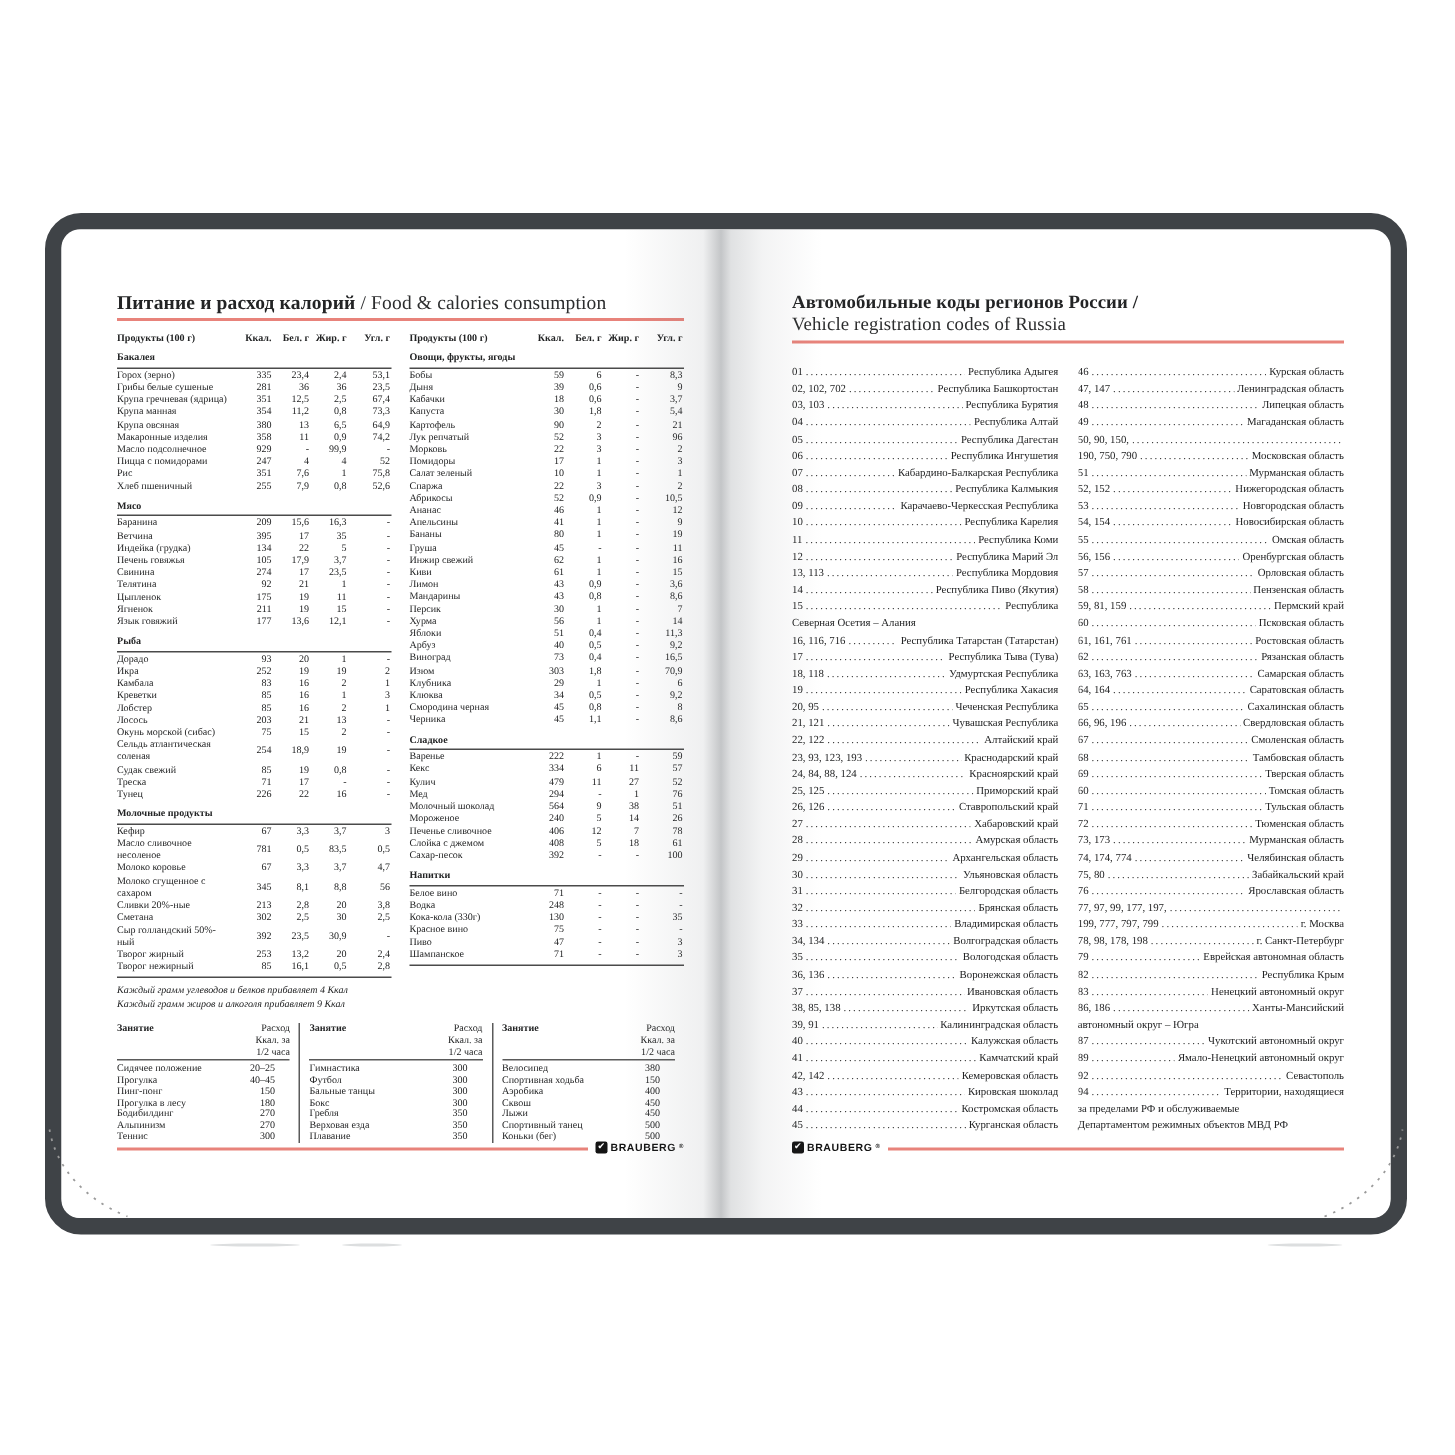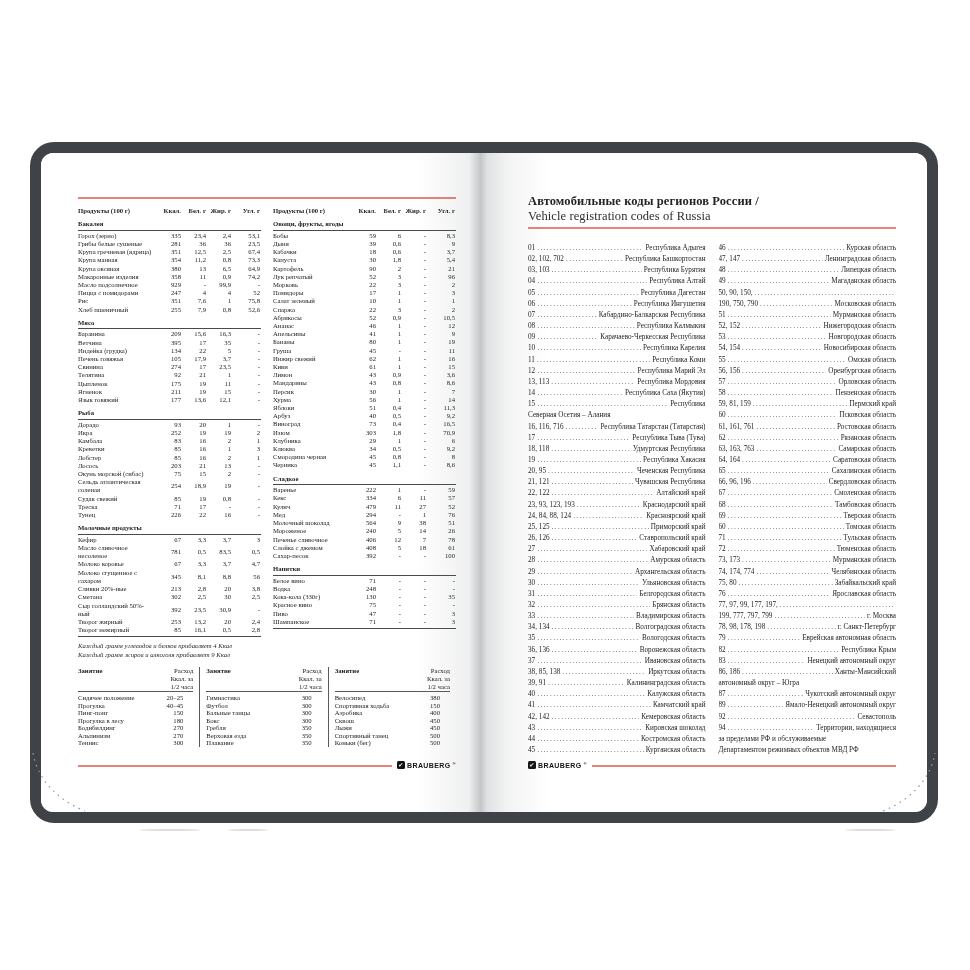--- a/index.html
+++ b/index.html
@@ -65,20 +65,23 @@
   .curl{position:absolute;pointer-events:none;}
   .edge-mark{position:absolute;height:2px;background:#dcdedf;border-radius:50%;}
 </style>
 </head>
 <body>
 
 <div class="book">
   <div class="pages">
 
     <div class="lp-content">
+      <div class="page-title">
+        <span class="t-ru">Питание и расход калорий</span><span class="t-en"> / Food &amp; calories consumption</span>
+      </div>
       <div class="red-rule"></div>
 
       <div class="nutrition" id="nutrition">
           <div class="ncol">
             <div class="nrow nhead">
               <div class="name">Продукты (100 г)</div>
               <div class="num">Ккал.</div>
               <div class="num">Бел. г</div>
               <div class="num">Жир. г</div>
               <div class="num">Угл. г</div>
@@ -908,21 +911,21 @@
               <div class="cline">
                 <div class="ccode">13, 113</div>
                 <div class="cdots">................................................................................................................................................................</div>
                 <div class="creg">Республика Мордовия</div>
               </div>
             </div>
             <div class="centry">
               <div class="cline">
                 <div class="ccode">14</div>
                 <div class="cdots">................................................................................................................................................................</div>
-                <div class="creg">Республика Саха (Якутия)</div>
+                <div class="creg">Республика Пиво (Якутия)</div>
               </div>
             </div>
             <div class="centry">
               <div class="cline">
                 <div class="ccode">15</div>
                 <div class="cdots">................................................................................................................................................................</div>
                 <div class="creg">Республика</div>
               </div>
               <div class="ccont">Северная Осетия – Алания</div>
             </div>

